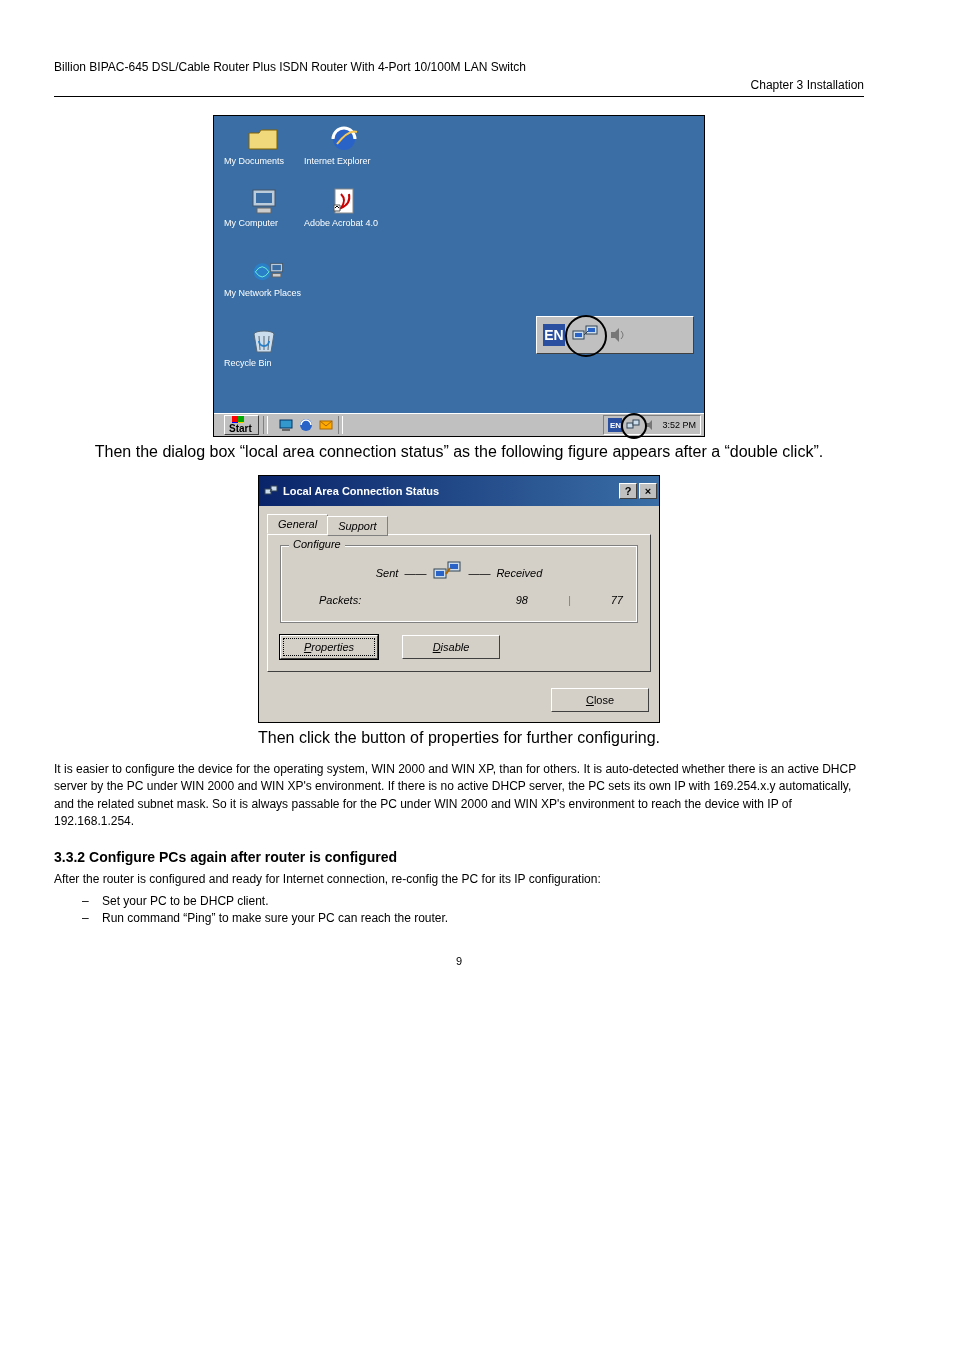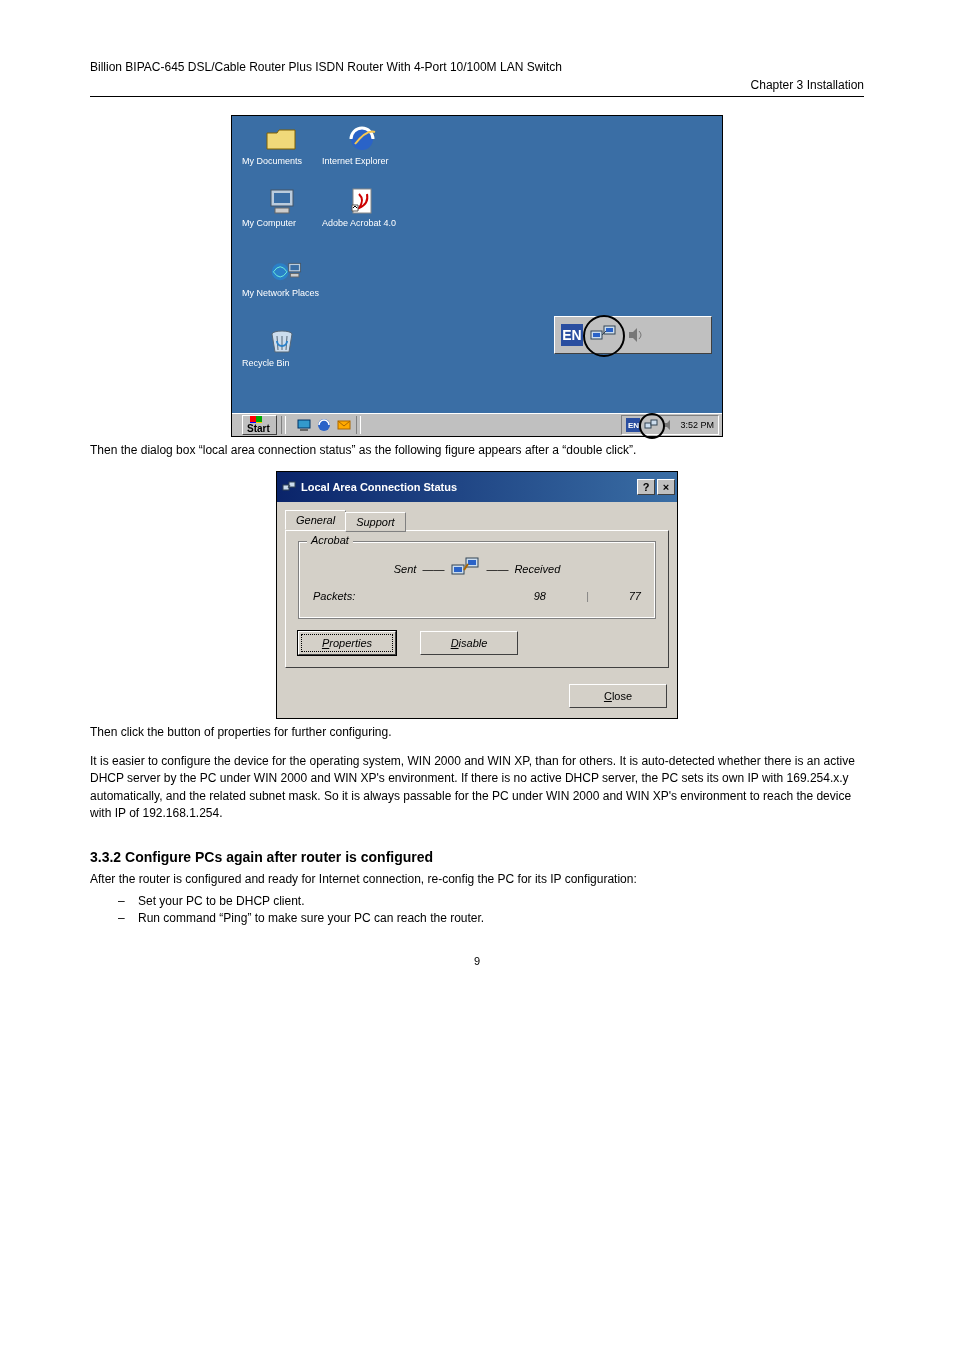--- a/index.html
+++ b/index.html
@@ -5,21 +5,21 @@
   html, body {
     margin: 0;
     padding: 0;
     background: #fff;
     font-family: Arial, Helvetica, sans-serif;
     color: #000;
     width: 954px;
   }
   .page {
     width: 954px;
-    padding: 60px 90px 60px 90px;
+    padding: 60px 90px 60px 54px;
     box-sizing: border-box;
   }
   .rule {
     border-top: 1px solid #000;
     margin-bottom: 18px;
   }
   .header-line {
     font-size: 12px;
     display: flex;
     justify-content: space-between;
@@ -130,22 +130,22 @@
   }
   .tray-inset .vol-box {
     width:22px; height:22px; display:flex; align-items:center; justify-content:center;
   }
   .circle-mark {
     position:absolute; border:2px solid #000; border-radius:50%;
     pointer-events:none;
   }
 
   .caption {
-    text-align:left;
-    font-size:12px;
+    text-align:center;
+    font-size:16px;
     margin:4px 0 14px 0;
   }
 
   
   .dlg {
     width:400px;
     border:1px solid #000;
     background:#d4d0c8;
     font-family:Tahoma, Arial, sans-serif;
     font-size:11px;
@@ -236,21 +236,21 @@
   }
 
   .para {
     font-size:12px;
     margin:12px 0;
     line-height:1.45;
   }
   .h3 {
     font-size:14px;
     font-weight:bold;
-    margin:26px 0 6px 0;
+    margin:18px 0 6px 0;
   }
   .bullets {
     font-size:12px;
     margin:4px 0 4px 28px;
   }
   .bullets .bi {
     display:flex; gap:10px; margin:3px 0;
   }
   .bullets .dash { width:10px; flex:none; }
   .pagenum {
@@ -435,41 +435,41 @@
     </div>
     <div class="dlg-body">
       <div class="tabs">
         <div class="tab"><span>General</span></div>
         <div class="tab inactive"><span>Support</span></div>
       </div>
       <div class="tab-pane">
 
 
         <div class="groupbox">
-          <div class="legend">Acrobat</div>
+          <div class="legend">Configure</div>
           <div class="activity-row">
             <span></span>
             <div class="activity-mid">
               <span>Sent</span>
               <span>——</span>
               <span class="net-big">
                 <svg width="30" height="26" viewBox="0 0 30 26">
                   <rect x="2" y="9" width="12" height="9" fill="#cde" stroke="#345"></rect>
                   <rect x="4" y="11" width="8" height="5" fill="#2a63c8"></rect>
                   <rect x="16" y="2" width="12" height="9" fill="#cde" stroke="#345"></rect>
                   <rect x="18" y="4" width="8" height="5" fill="#2a63c8"></rect>
                   <line x1="14" y1="14" x2="18" y2="8" stroke="#a60" stroke-width="2"></line>
                 </svg>
               </span>
               <span>——</span>
               <span>Received</span>
             </div>
             <span></span>
           </div>
-          <div class="activity-row" style="margin-top:8px;">
+          <div class="activity-row" style="margin-top:8px;margin-left:24px;">
             <span>Packets:</span>
             <span style="display:flex; gap:40px; align-items:center;">
               <span>98</span>
               <span style="color:#808080;">|</span>
               <span>77</span>
             </span>
           </div>
         </div>
 
         <div class="btn-row">

